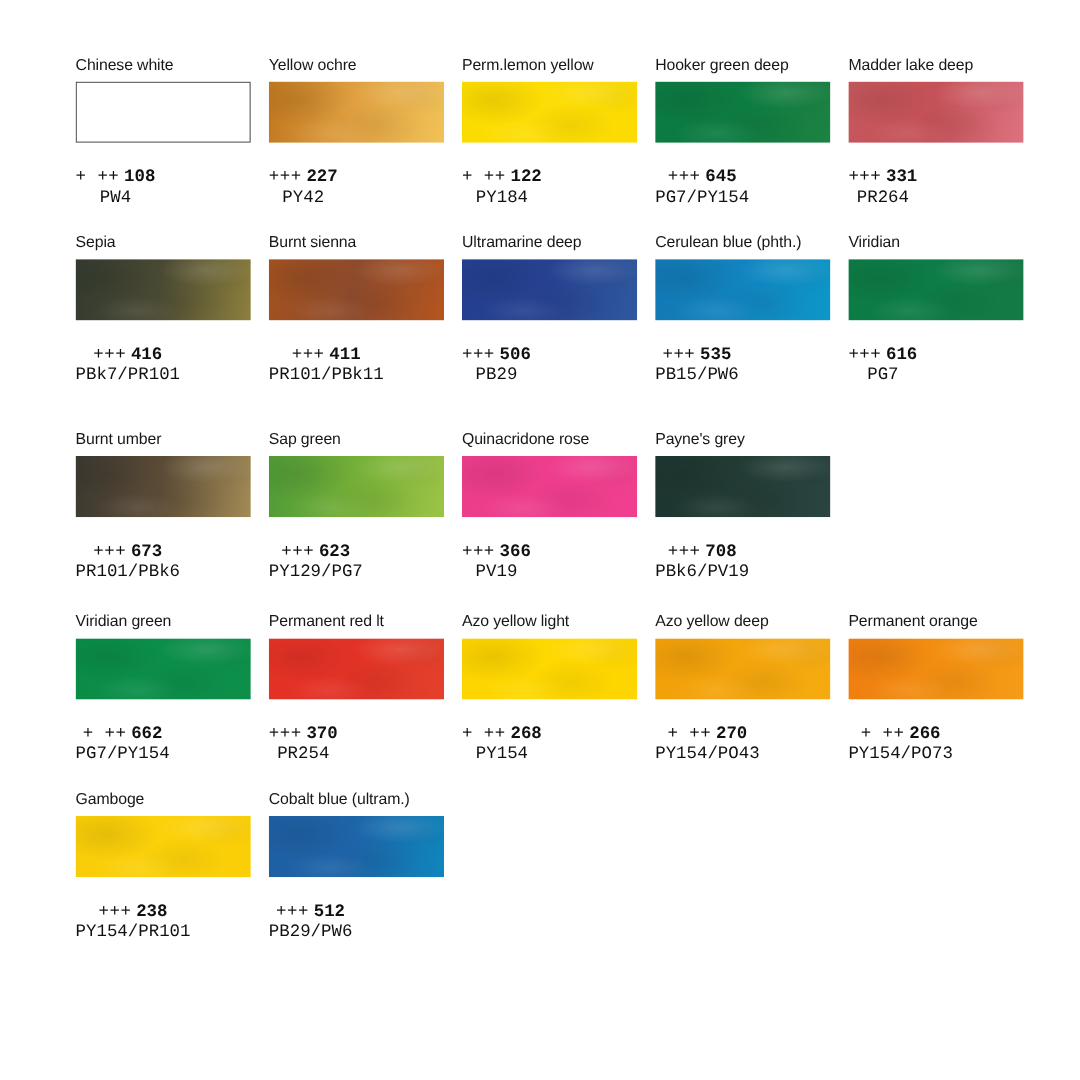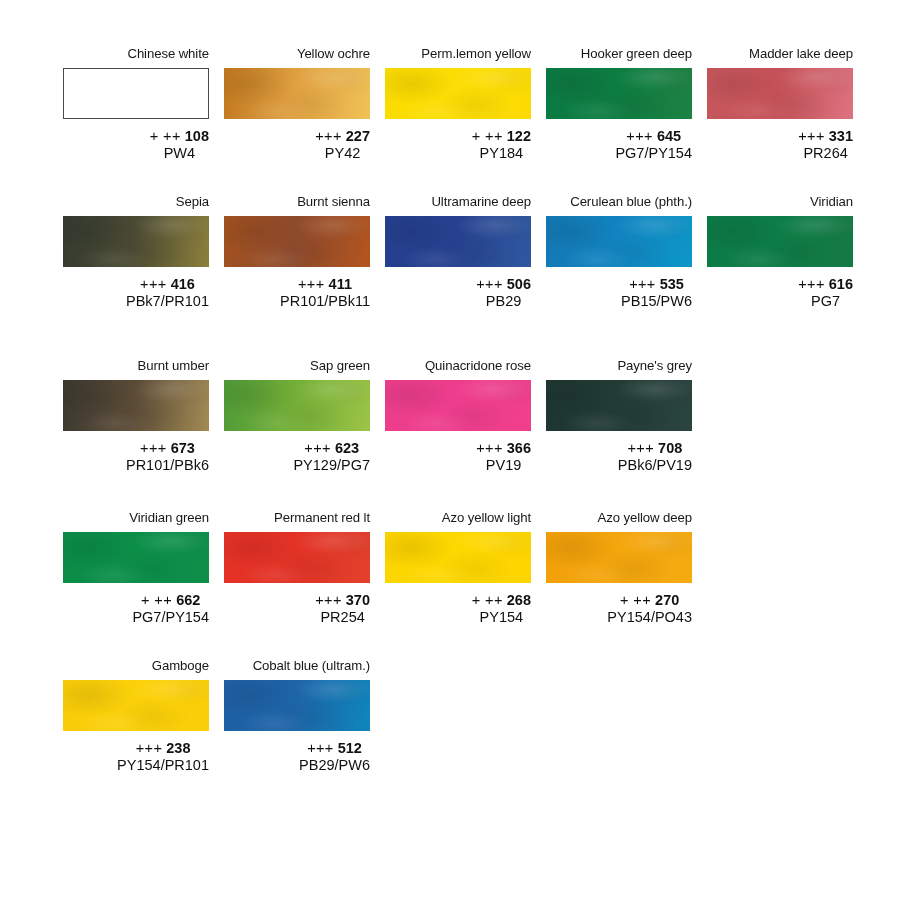--- a/index.html
+++ b/index.html
@@ -27,21 +27,21 @@
     width: 900px;
     display: flex;
     flex-direction: row;
     justify-content: flex-start;
   }
   .swatch-cell {
     width: 146px;
     margin-left: 15px;
     display: flex;
     flex-direction: column;
-    align-items: flex-end;
+    align-items: flex-start;
   }
   .swatch-cell:first-child {
     margin-left: 63px;
   }
   .swatch-name {
     font-size: 13.2px;
     line-height: 15px;
     height: 17px;
     letter-spacing: -0.1px;
     color: #171717;
@@ -69,22 +69,23 @@
     position: absolute;
     inset: 0;
     mix-blend-mode: screen;
     opacity: 0.22;
   }
   .swatch-chip.outlined .base {
     border: 1.4px solid #4a4a4a;
     box-sizing: border-box;
   }
   .swatch-meta {
-    margin-top: 9px;
+    margin-top: 21px;
     text-align: center;
+    font-family: Liberation Mono, monospace;
   }
   .swatch-rating-line {
     font-size: 14.5px;
     line-height: 17px;
     white-space: nowrap;
     color: #111111;
   }
   .swatch-rating {
     letter-spacing: 0.4px;
   }
@@ -317,20 +318,32 @@
         <div class="swatch-chip">
           <div class="base" style="background: linear-gradient(100deg, rgb(242, 160, 9) 0%, rgb(243, 165, 12) 48%, rgb(245, 171, 16) 100%);"></div>
           <div class="tex" style="background: radial-gradient(60px 30px at 18% 30%, rgba(0, 0, 0, 0.16), rgba(0, 0, 0, 0) 70%), radial-gradient(50px 26px at 62% 72%, rgba(0, 0, 0, 0.1), rgba(0, 0, 0, 0) 72%), radial-gradient(40px 22px at 88% 22%, rgba(0, 0, 0, 0.07), rgba(0, 0, 0, 0) 75%);"></div>
           <div class="tex2" style="background: radial-gradient(55px 18px at 75% 18%, rgba(255, 255, 255, 0.55), rgba(255, 255, 255, 0) 72%), radial-gradient(45px 16px at 35% 85%, rgba(255, 255, 255, 0.35), rgba(255, 255, 255, 0) 75%);"></div>
         </div>
         <div class="swatch-meta">
           <div class="swatch-rating-line"><span class="swatch-rating">+ ++</span><span class="swatch-code">270</span></div>
           <div class="swatch-pigment">PY154/PO43</div>
         </div>
       </div>
+      <div class="swatch-cell">
+        <div class="swatch-name">Permanent orange</div>
+        <div class="swatch-chip">
+          <div class="base" style="background: linear-gradient(100deg, rgb(239, 125, 16) 0%, rgb(242, 142, 17) 48%, rgb(245, 156, 23) 100%);"></div>
+          <div class="tex" style="background: radial-gradient(60px 30px at 18% 30%, rgba(0, 0, 0, 0.16), rgba(0, 0, 0, 0) 70%), radial-gradient(50px 26px at 62% 72%, rgba(0, 0, 0, 0.1), rgba(0, 0, 0, 0) 72%), radial-gradient(40px 22px at 88% 22%, rgba(0, 0, 0, 0.07), rgba(0, 0, 0, 0) 75%);"></div>
+          <div class="tex2" style="background: radial-gradient(55px 18px at 75% 18%, rgba(255, 255, 255, 0.55), rgba(255, 255, 255, 0) 72%), radial-gradient(45px 16px at 35% 85%, rgba(255, 255, 255, 0.35), rgba(255, 255, 255, 0) 75%);"></div>
+        </div>
+        <div class="swatch-meta">
+          <div class="swatch-rating-line"><span class="swatch-rating">+ ++</span><span class="swatch-code">266</span></div>
+          <div class="swatch-pigment">PY154/PO73</div>
+        </div>
+      </div>
     </div>
     <div class="swatch-row" style="top: 658px;">
       <div class="swatch-cell">
         <div class="swatch-name">Gamboge</div>
         <div class="swatch-chip">
           <div class="base" style="background: linear-gradient(100deg, rgb(248, 204, 8) 0%, rgb(251, 209, 10) 48%, rgb(251, 207, 8) 100%);"></div>
           <div class="tex" style="background: radial-gradient(60px 30px at 18% 30%, rgba(0, 0, 0, 0.16), rgba(0, 0, 0, 0) 70%), radial-gradient(50px 26px at 62% 72%, rgba(0, 0, 0, 0.1), rgba(0, 0, 0, 0) 72%), radial-gradient(40px 22px at 88% 22%, rgba(0, 0, 0, 0.07), rgba(0, 0, 0, 0) 75%);"></div>
           <div class="tex2" style="background: radial-gradient(55px 18px at 75% 18%, rgba(255, 255, 255, 0.55), rgba(255, 255, 255, 0) 72%), radial-gradient(45px 16px at 35% 85%, rgba(255, 255, 255, 0.35), rgba(255, 255, 255, 0) 75%);"></div>
         </div>
         <div class="swatch-meta">

